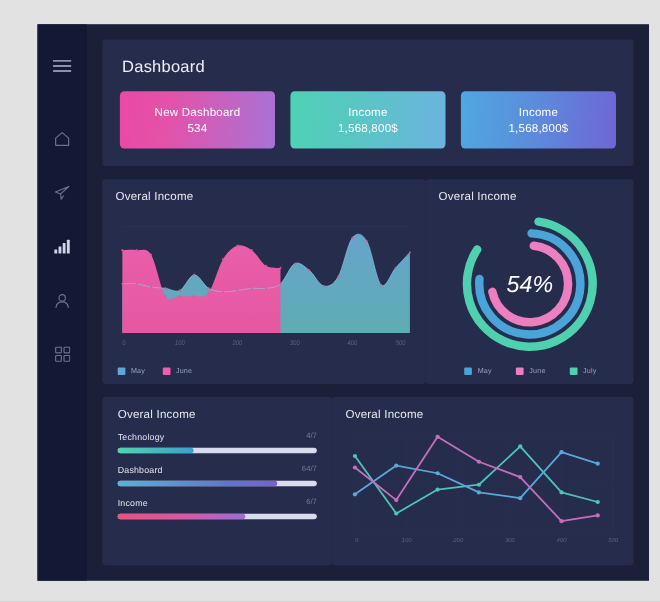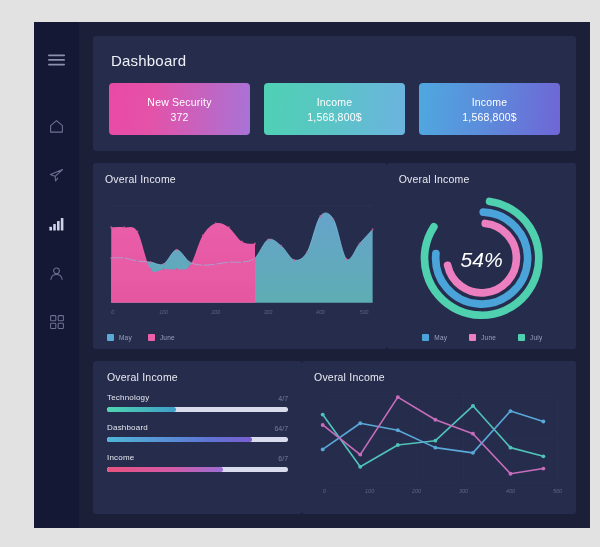--- a/index.html
+++ b/index.html
@@ -129,21 +129,21 @@
   .legend-item { display: flex; align-items: center; gap: 5px; }
   .legend-swatch { width: 7px; height: 7px; border-radius: 1px; display:block; }
   .legend-label { color: #9aa1bd; font-size: 6.5px; letter-spacing: 0.2px; }
 
   
   .bar-group { margin-bottom: 11px; }
   .bar-group:last-child { margin-bottom: 0; }
   .bar-head {
     display: flex;
     justify-content: space-between;
-    align-items: flex-end;
+    align-items: flex-start;
     margin-bottom: 5px;
   }
   .bar-name { color: #e5e7f1; font-size: 8px; letter-spacing: 0.2px; }
   .bar-count { color: #767d9c; font-size: 7px; }
   .bar-track {
     height: 5px;
     border-radius: 3px;
     background: #d8dced;
     overflow: hidden;
   }
@@ -227,22 +227,22 @@
     </div>
   </div>
 
   <div id="main">
 
     <div class="panel" id="header-panel">
       <div id="page-title">Dashboard</div>
       <div id="stat-cards">
 
         <div class="stat-card card-pink">
-          <div class="stat-title">New Security</div>
-          <div class="stat-value">372</div>
+          <div class="stat-title">New Dashboard</div>
+          <div class="stat-value">534</div>
         </div>
 
         <div class="stat-card card-teal">
           <div class="stat-title">Income</div>
           <div class="stat-value">1,568,800$</div>
         </div>
 
         <div class="stat-card card-blue">
           <div class="stat-title">Income</div>
           <div class="stat-value">1,568,800$</div>

